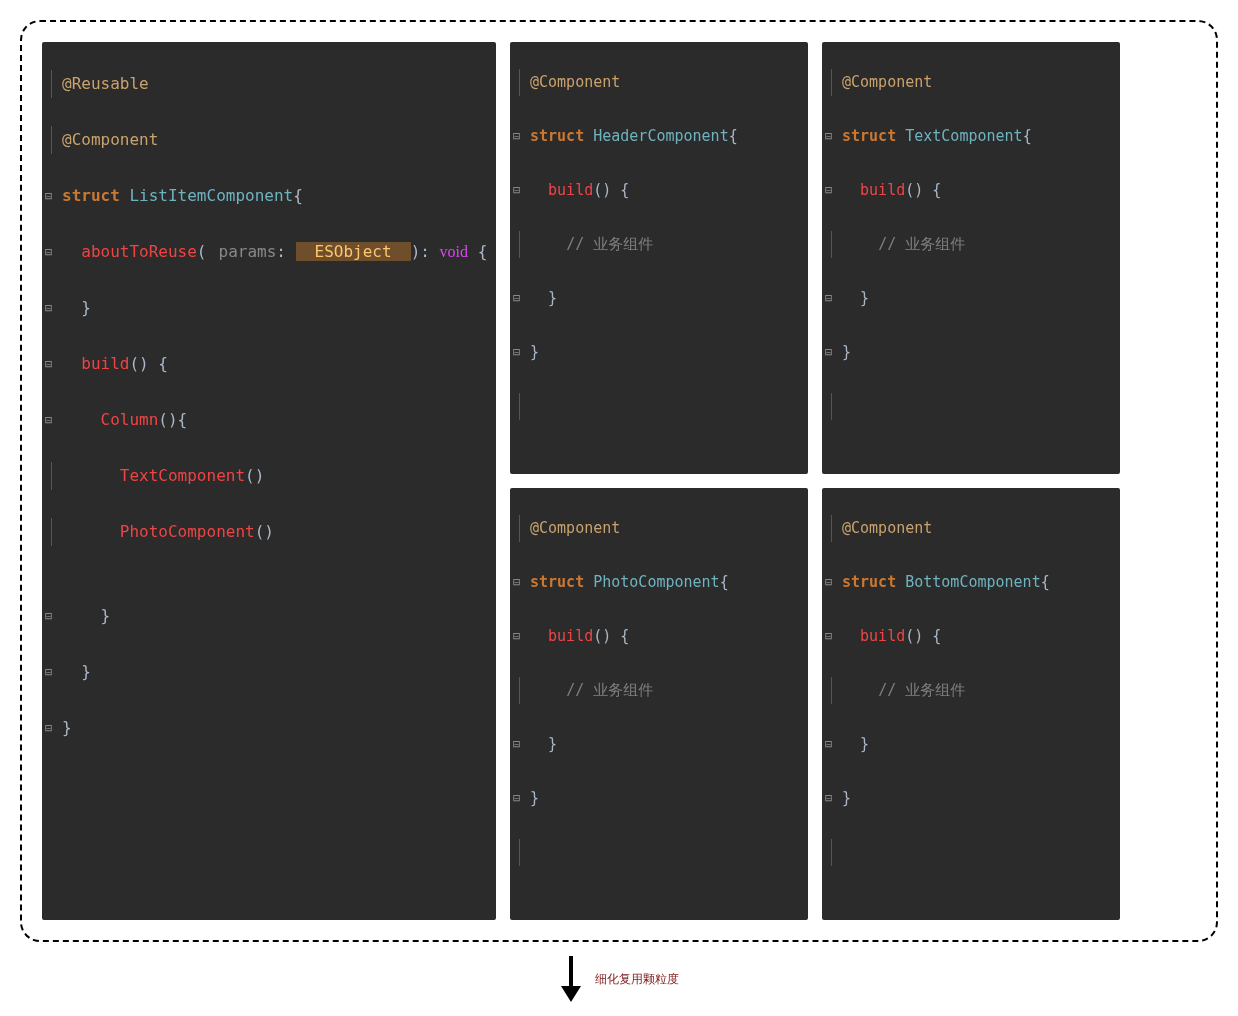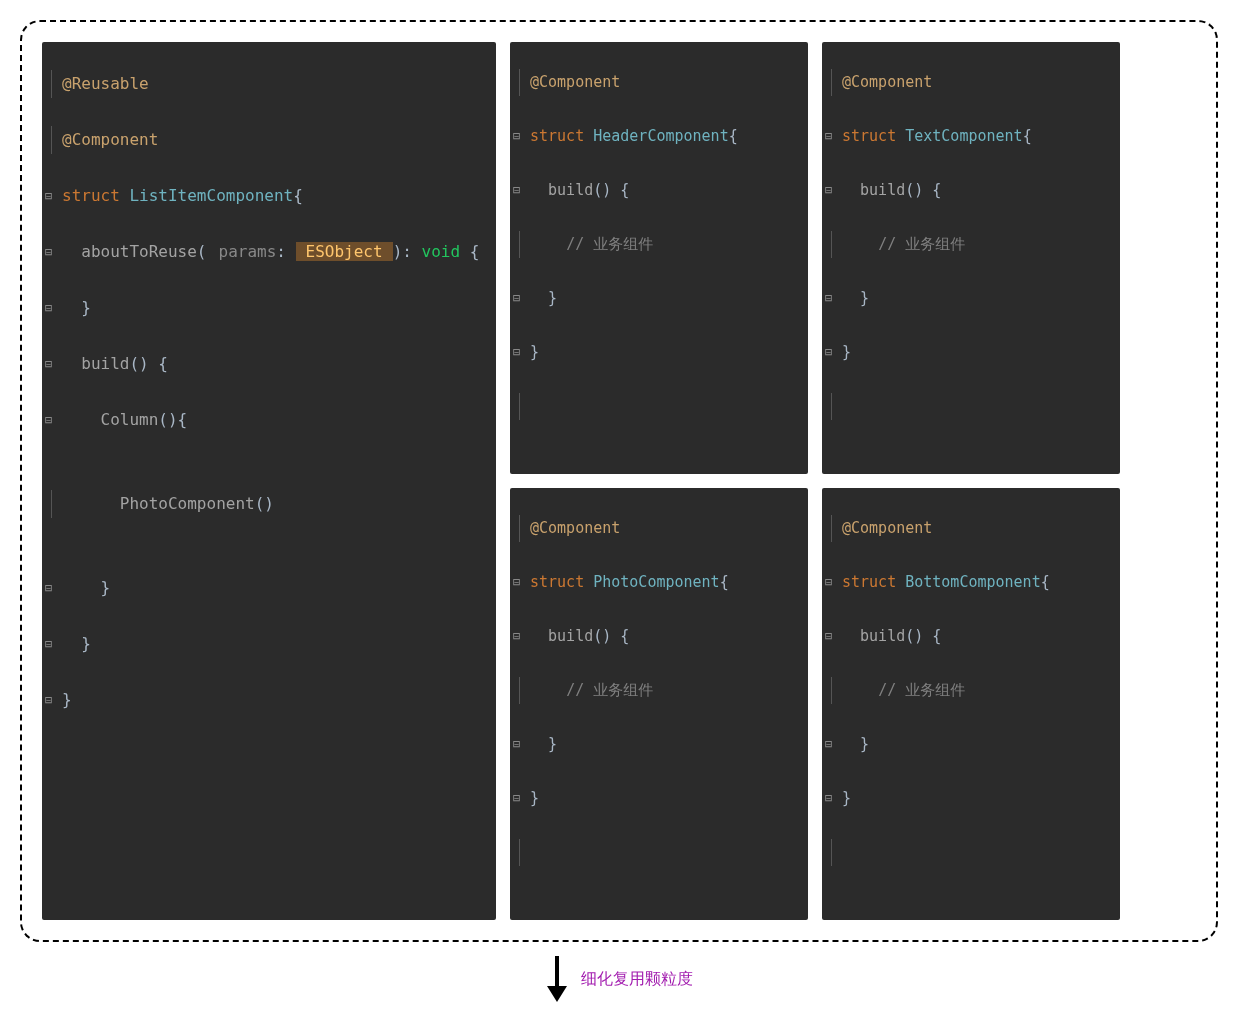--- a/index.html
+++ b/index.html
@@ -48,40 +48,40 @@
   .gutter.bracket::after {
     content: "⊟";
     position: absolute;
     left: 3px;
     background: #2b2b2b;
     color: #888;
     font-size: 12px;
   }
   .code { padding-left: 2px; }
   .kw-dec { color: #c9a26d; } 
-  .kw-struct { color: #cc7832; font-weight: normal; } 
+  .kw-struct { color: #cc7832; font-weight: bold; } 
   .kw-class { color: #6fb3c0; } 
-  .kw-func { color: #a3a3a3; } 
+  .kw-func { color: #ef4444; } 
   .kw-param { color: #888; margin-left: 12px; }
-  .kw-typehl { color: #ffc66d; background: #6e4e2b; padding: 0 10px; } 
-  .kw-void { color: #22c55e; }
+  .kw-typehl { color: #ffc66d; background: #6e4e2b; padding: 0 19px; } 
+  .kw-void { color: #d946ef; font-family: Liberation Serif, serif; }
   .kw-comment { color: #808080; }
   .kw-paren { color: #a9b7c6; }
   .kw-brace { color: #a9b7c6; }
   .col-right { display: flex; flex-direction: column; gap: 14px; }
   .row { display: flex; gap: 14px; }
 
   .arrow-section {
     display: flex;
     align-items: center;
     justify-content: center;
     margin: 14px 0;
     gap: 12px;
   }
-  .arrow-label { font-size: 16px; color: #a21caf; }
+  .arrow-label { font-size: 12px; color: #7f1d1d; }
 
   
   .sz-large { font-size: 16px; line-height: 28px; }
   .sz-med { font-size: 15px; line-height: 27px; }
 
   .panel-main-top { width: 454px; }
   .panel-side-top { width: 298px; }
 </style>
 </head>
 <body>
@@ -89,21 +89,21 @@
 <div class="dashed-box">
 
   <div class="code-panel sz-large panel-main-top">
 <div class="line"><span class="gutter"></span><span class="code"><span class="kw-dec">@Reusable</span></span></div>
 <div class="line"><span class="gutter"></span><span class="code"><span class="kw-dec">@Component</span></span></div>
 <div class="line"><span class="gutter bracket"></span><span class="code"><span class="kw-struct">struct</span> <span class="kw-class">ListItemComponent</span><span class="kw-brace">{</span></span></div>
 <div class="line"><span class="gutter bracket"></span><span class="code">  <span class="kw-func">aboutToReuse</span><span class="kw-paren">(</span><span class="kw-param">params</span><span class="kw-paren">: </span><span class="kw-typehl">ESObject</span><span class="kw-paren">)</span><span class="kw-paren">: </span><span class="kw-void">void</span> <span class="kw-brace">{</span></span></div>
 <div class="line"><span class="gutter bracket"></span><span class="code">  <span class="kw-brace">}</span></span></div>
 <div class="line"><span class="gutter bracket"></span><span class="code">  <span class="kw-func">build</span><span class="kw-paren">()</span> <span class="kw-brace">{</span></span></div>
 <div class="line"><span class="gutter bracket"></span><span class="code">    <span class="kw-func">Column</span><span class="kw-paren">()</span><span class="kw-brace">{</span></span></div>
-<div class="line"><span class="gutter"></span></div>
+<div class="line"><span class="gutter"></span><span class="code">      <span class="kw-func">TextComponent</span><span class="kw-paren">()</span></span></div>
 <div class="line"><span class="gutter"></span><span class="code">      <span class="kw-func">PhotoComponent</span><span class="kw-paren">()</span></span></div>
 <div class="line"><span class="gutter"></span></div>
 <div class="line"><span class="gutter bracket"></span><span class="code">    <span class="kw-brace">}</span></span></div>
 <div class="line"><span class="gutter bracket"></span><span class="code">  <span class="kw-brace">}</span></span></div>
 <div class="line"><span class="gutter bracket"></span><span class="code"><span class="kw-brace">}</span></span></div>
   </div>
 
   <div class="col-right">
     <div class="row">
       <div class="code-panel sz-med panel-side-top">

